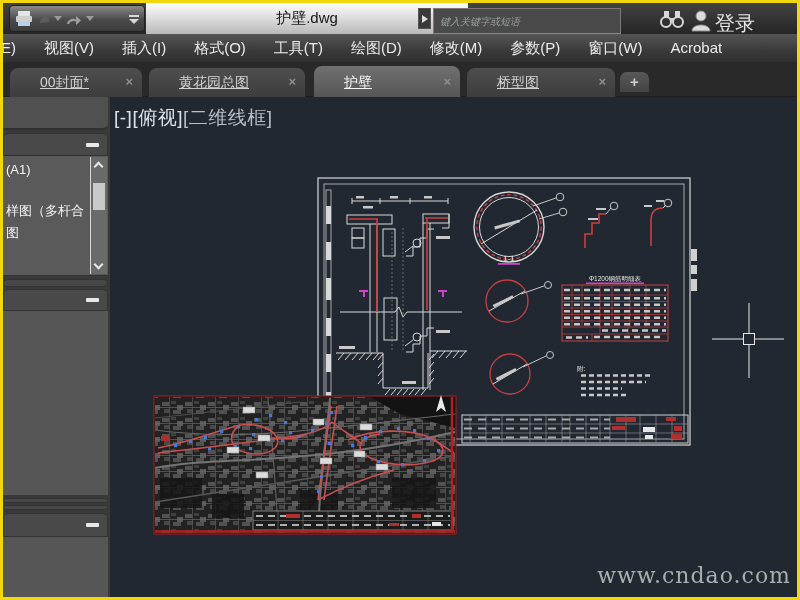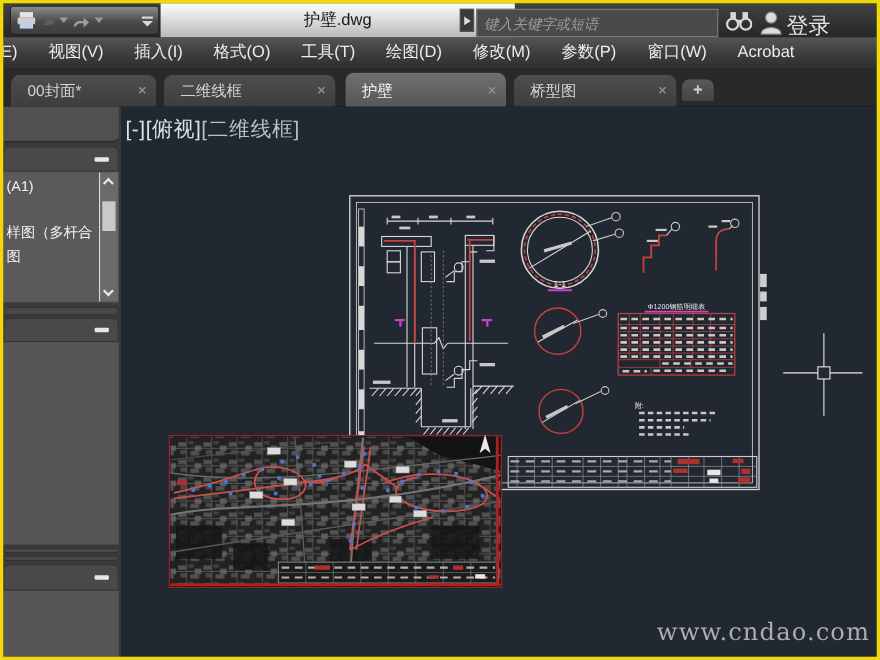--- a/index.html
+++ b/index.html
@@ -15,39 +15,39 @@
     background:linear-gradient(#8a8a8a,#4a4a4a 55%,#3c3c3c); border:1px solid #222; border-radius:4px;
     display:flex; align-items:center; padding:0 4px; gap:3px; }
   .qat .dd { width:0; height:0; border-left:4px solid transparent; border-right:4px solid transparent; border-top:5px solid #9a9a9a; }
   .qat .sep { flex:1; }
   .title-plate { position:absolute; left:143px; top:0; width:322px; height:31px;
     background:linear-gradient(#fdfdfd,#b9b9b9); display:flex; align-items:center; justify-content:center; }
   .title-plate span { font-size:15px; color:#161616; }
   .expand-btn { position:absolute; left:415px; top:5px; width:13px; height:21px; background:#3a3a3a;
     border:1px solid #555; display:flex; align-items:center; justify-content:center; }
   .expand-btn i { width:0; height:0; border-top:4px solid transparent; border-bottom:4px solid transparent; border-left:6px solid #dcdcdc; }
-  .search-box { position:absolute; left:430px; top:5px; width:220px; height:22px;
+  .search-box { position:absolute; left:430px; top:5px; width:188px; height:22px;
     background:#4a4a4a; border:1px solid #7a7a7a; border-bottom-color:#8a8a8a; color:#dcdcdc;
-    font-size:13px; font-style:italic; padding:12px 6px; outline:none; }
+    font-size:10px; font-style:italic; padding:12px 6px; outline:none; }
   .search-box::placeholder { color:#9aa0a0; font-style:italic; }
   .tb-icon { position:absolute; top:7px; }
   .login-label { position:absolute; left:712px; top:7px; font-size:20px; color:#e6e6e6; }
 
   
   .menubar { position:absolute; left:3px; top:34px; right:3px; height:28px;
     background:linear-gradient(#555,#3a3a3a 60%,#303030); display:flex; overflow:hidden; white-space:nowrap; }
   .menu-item { padding:0 14px; line-height:28px; font-size:15px; color:#ececec; flex:0 0 auto; }
   .menu-item:first-child { margin-left:-9px; padding-left:2px; }
 
   
   .tabbar { position:absolute; left:3px; top:62px; right:3px; height:35px; background:#292929; border-bottom:1px solid #1d1d1d; }
   .doc-tab { position:absolute; top:5px; height:30px; border-radius:9px 9px 0 0;
     background:linear-gradient(#4e4e4e,#3d3d3d); border:1px solid #2a2a2a; border-bottom:none; }
   .doc-tab.active { background:linear-gradient(#707070,#565656); top:3px; height:32px; z-index:2;text-align:right; }
-  .doc-tab .lbl { position:absolute; left:15px; top:6px; font-size:14px; color:#d4d4d4; }
+  .doc-tab .lbl { position:absolute; left:30px; top:6px; font-size:14px; color:#d4d4d4;text-decoration:underline; }
   .doc-tab.active .lbl { color:#f5f5f5; top:8px; }
   .doc-tab .x { position:absolute; right:9px; top:6px; font-size:13px; font-weight:bold; color:#8f8f8f; }
   .doc-tab.active .x { top:8px; }
   .new-tab { position:absolute; left:616px; top:9px; width:31px; height:22px; border-radius:8px 8px 0 0;
     background:linear-gradient(#585858,#444); border:1px solid #2a2a2a; color:#cfcfcf;
     font-size:15px; font-weight:bold; text-align:center; line-height:20px; }
 
   
   .sidebar { position:absolute; left:3px; top:97px; width:107px; bottom:3px; background:#3a3a3a; }
   .sb-panel { position:absolute; left:0; right:2px; background:#565656; }
@@ -134,21 +134,21 @@
     <span class="menu-item">窗口(W)</span>
     <span class="menu-item">Acrobat</span>
   </div>
 
   <div class="tabbar">
     <div class="doc-tab" style="left:6px;width:134px">
       <span class="lbl">00封面*</span>
       <span class="x">×</span>
     </div>
     <div class="doc-tab" style="left:145px;width:158px">
-      <span class="lbl">二维线框</span>
+      <span class="lbl">黄花园总图</span>
       <span class="x">×</span>
     </div>
     <div class="doc-tab active" style="left:310px;width:148px">
       <span class="lbl">护壁</span>
       <span class="x">×</span>
     </div>
     <div class="doc-tab" style="left:463px;width:150px">
       <span class="lbl">桥型图</span>
       <span class="x">×</span>
     </div>

